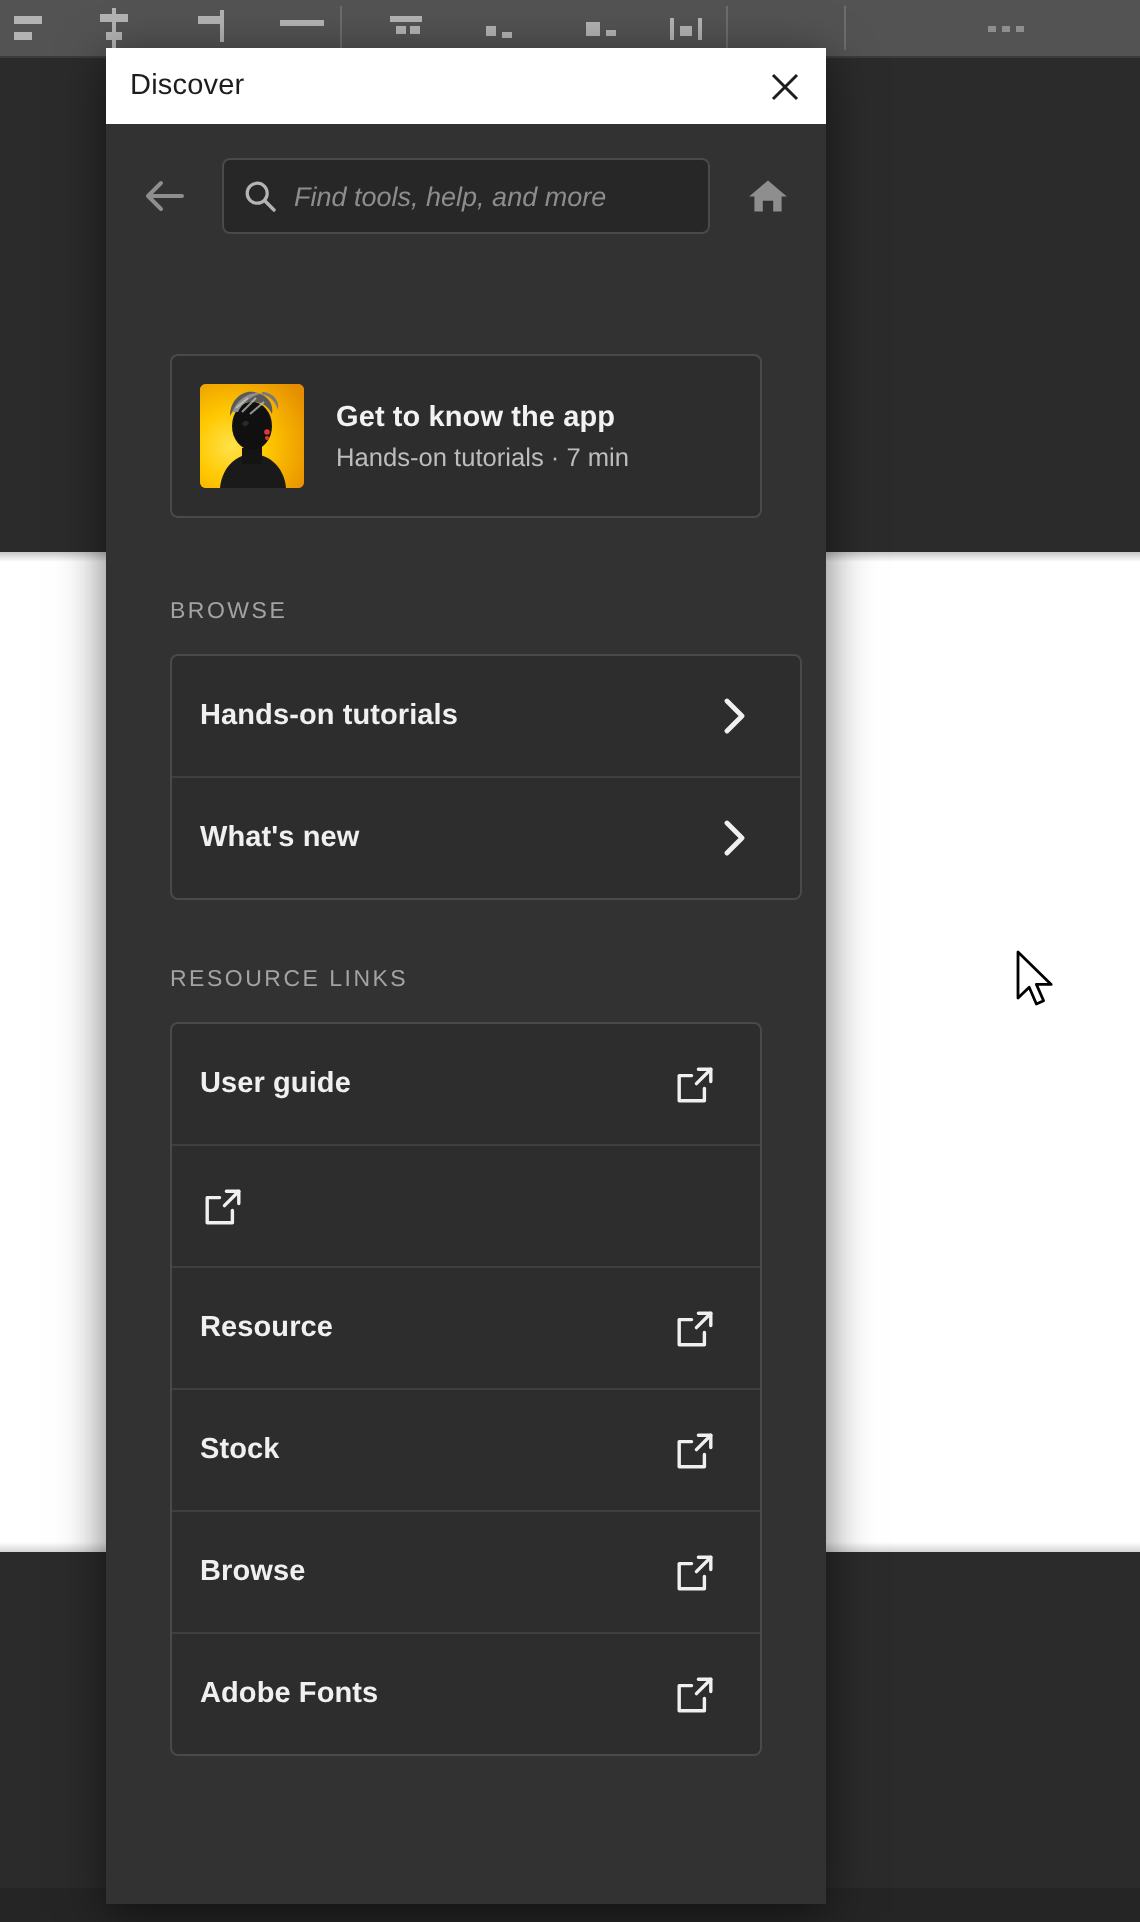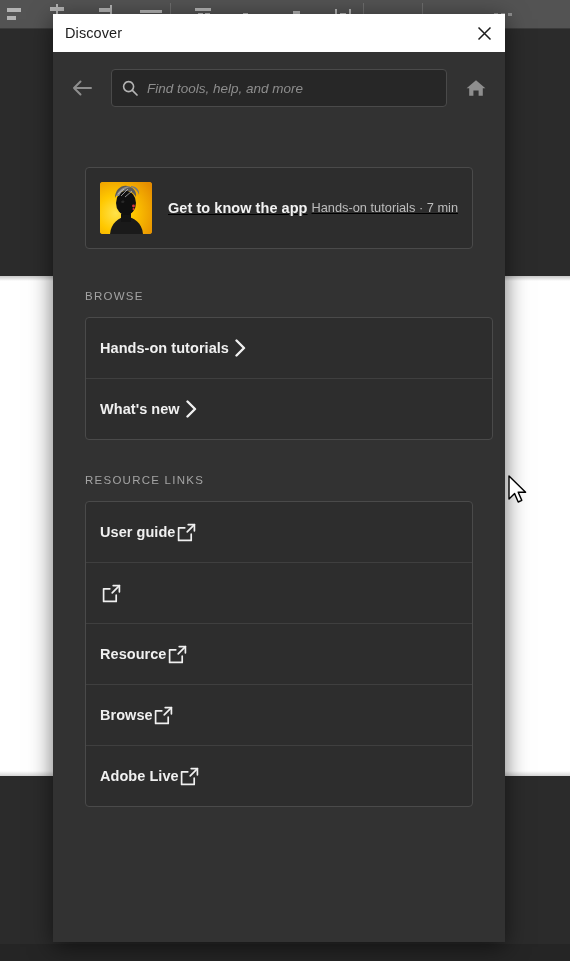--- a/index.html
+++ b/index.html
@@ -80,22 +80,22 @@
   .app-bottom-strip {
     position: absolute;
     left: 0; top: 944px; width: 570px; height: 17px;
     background: #252525;
   }
 
   
   .panel {
     position: absolute;
     left: 53px;
-    top: 14px;
-    width: 452px;
+    top: 24px;
+    width: 360px;
     height: 928px;
     background: #323232;
     box-shadow: 0 5px 22px rgba(0,0,0,.55);
     overflow: hidden;
   }
 
   .panel-titlebar {
     height: 38px;
     background: #ffffff;
     display: flex;
@@ -197,37 +197,38 @@
   }
   .thumb {
     width: 52px; height: 52px;
     border-radius: 3px;
     flex: 0 0 auto;
     position: relative;
     overflow: hidden;
     background: radial-gradient(circle at 28% 62%, #ffd21e 0%, #ffc700 38%, #f5a300 78%, #e08a00 100%);
   }
   .thumb svg { position: absolute; inset: 0; }
-  .sugg-text { display: flex; flex-direction: row; gap: 4px; min-width: 0; text-decoration: underline; }
+  .sugg-text { display: flex; flex-direction: column; gap: 4px; min-width: 0; }
   .sugg-title {
     font-size: 14.5px;
     font-weight: bold;
     color: #f2f2f2;
     letter-spacing: .05px;
   }
   .sugg-meta {
     font-size: 12.8px;
     color: #bdbdbd;
   }
 
   
   .list-row {
     height: 60px;
     display: flex;
     align-items: center;
+    justify-content: space-between;
     padding: 0 22px 0 14px;
     cursor: pointer;
     border-top: 1px solid #3f3f3f;
   }
   .list-row:first-child { border-top: 0; }
   .list-row-label {
     font-size: 14.5px;
     font-weight: bold;
     color: #f0f0f0;
     letter-spacing: .05px;
@@ -468,34 +469,44 @@
             <span class="list-row-label">Resource</span>
             <span class="row-icon">
               <svg width="19" height="19" viewBox="0 0 19 19">
                 <path d="M11.2 1.6 L17.4 1.6 L17.4 7.8" fill="none" stroke="#f0f0f0" stroke-width="1.7" stroke-linecap="round" stroke-linejoin="round"></path>
                 <path d="M17.4 1.6 L10.2 8.8" fill="none" stroke="#f0f0f0" stroke-width="1.7" stroke-linecap="round"></path>
                 <path d="M14.2 11.2 L14.2 17.4 L1.6 17.4 L1.6 4.8 L7.8 4.8" fill="none" stroke="#f0f0f0" stroke-width="1.7" stroke-linecap="round" stroke-linejoin="round"></path>
               </svg>
             </span>
           </div>
 
-
-          <div class="list-row">
-            <span class="list-row-label">Browse</span>
+          <div class="list-row">
+            <span class="list-row-label">Stock</span>
             <span class="row-icon">
               <svg width="19" height="19" viewBox="0 0 19 19">
                 <path d="M11.2 1.6 L17.4 1.6 L17.4 7.8" fill="none" stroke="#f0f0f0" stroke-width="1.7" stroke-linecap="round" stroke-linejoin="round"></path>
                 <path d="M17.4 1.6 L10.2 8.8" fill="none" stroke="#f0f0f0" stroke-width="1.7" stroke-linecap="round"></path>
                 <path d="M14.2 11.2 L14.2 17.4 L1.6 17.4 L1.6 4.8 L7.8 4.8" fill="none" stroke="#f0f0f0" stroke-width="1.7" stroke-linecap="round" stroke-linejoin="round"></path>
               </svg>
             </span>
           </div>
 
           <div class="list-row">
-            <span class="list-row-label">Adobe Live</span>
+            <span class="list-row-label">Browse</span>
+            <span class="row-icon">
+              <svg width="19" height="19" viewBox="0 0 19 19">
+                <path d="M11.2 1.6 L17.4 1.6 L17.4 7.8" fill="none" stroke="#f0f0f0" stroke-width="1.7" stroke-linecap="round" stroke-linejoin="round"></path>
+                <path d="M17.4 1.6 L10.2 8.8" fill="none" stroke="#f0f0f0" stroke-width="1.7" stroke-linecap="round"></path>
+                <path d="M14.2 11.2 L14.2 17.4 L1.6 17.4 L1.6 4.8 L7.8 4.8" fill="none" stroke="#f0f0f0" stroke-width="1.7" stroke-linecap="round" stroke-linejoin="round"></path>
+              </svg>
+            </span>
+          </div>
+
+          <div class="list-row">
+            <span class="list-row-label">Adobe Fonts</span>
             <span class="row-icon">
               <svg width="19" height="19" viewBox="0 0 19 19">
                 <path d="M11.2 1.6 L17.4 1.6 L17.4 7.8" fill="none" stroke="#f0f0f0" stroke-width="1.7" stroke-linecap="round" stroke-linejoin="round"></path>
                 <path d="M17.4 1.6 L10.2 8.8" fill="none" stroke="#f0f0f0" stroke-width="1.7" stroke-linecap="round"></path>
                 <path d="M14.2 11.2 L14.2 17.4 L1.6 17.4 L1.6 4.8 L7.8 4.8" fill="none" stroke="#f0f0f0" stroke-width="1.7" stroke-linecap="round" stroke-linejoin="round"></path>
               </svg>
             </span>
           </div>
 
         </div>

